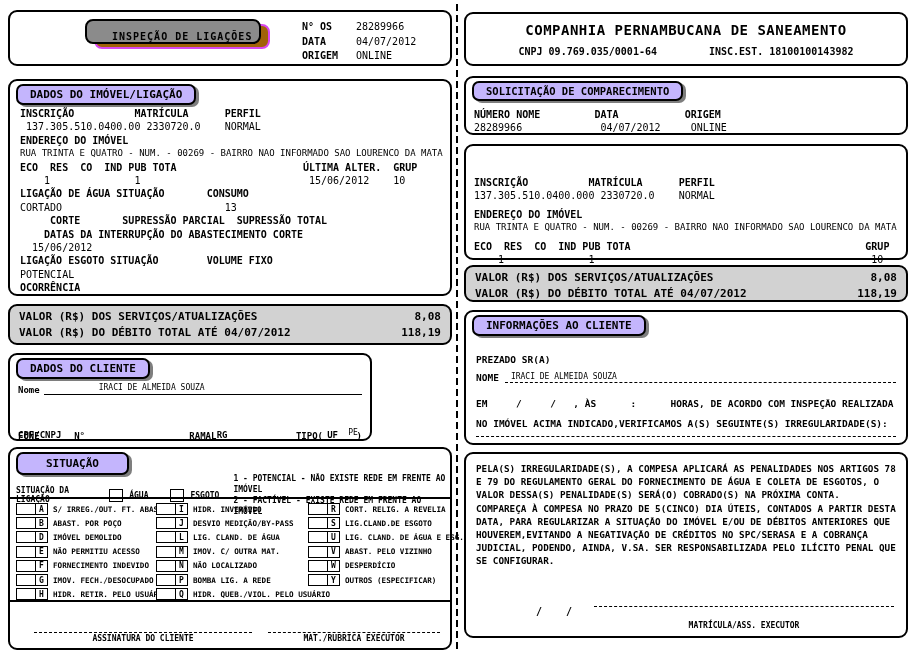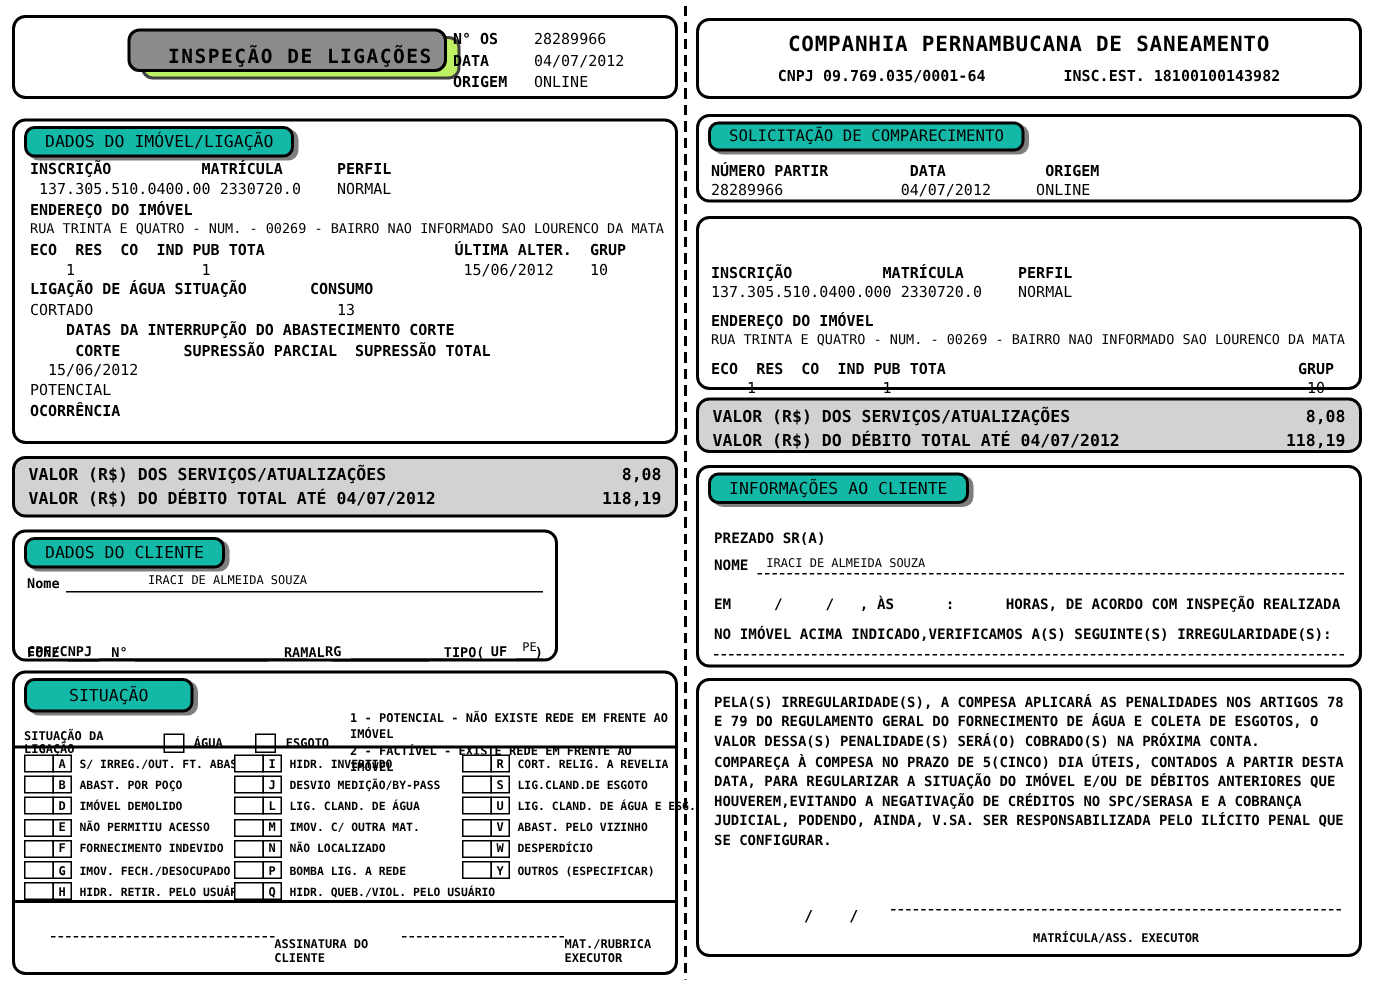--- a/index.html
+++ b/index.html
@@ -5,24 +5,24 @@
   * { box-sizing: border-box; margin: 0; padding: 0; }
   body {
     width: 917px; height: 657px; background: #ffffff; color: #000;
     font-family: "DejaVu Sans Mono", "Liberation Mono", monospace;
   }
   .page { position: relative; width: 917px; height: 657px; background: #fff; overflow: hidden; }
   .divider { position: absolute; left: 456px; top: 4px; bottom: 4px; width: 2px;
     background: repeating-linear-gradient(to bottom, #000 0 7px, transparent 7px 11px); }
   .box { position: absolute; background: #fff; border: 2px solid #000; border-radius: 9px; }
   .gray { background: #d2d2d2; }
-  .btn { position: absolute; background: #14b8a6; border: 2px solid #000; border-radius: 7px;
-    padding: 2px 12px; font-weight: normal; font-size: 11px; box-shadow: 3px 2px 0 #7e7e7e; white-space: nowrap; text-align: center; }
-  .btn-main { position: absolute; background: #bef264; border: 2px solid #404040; border-radius: 8px;
-    padding: 5px 16px; font-weight: bold; font-size: 13px; letter-spacing: 1px; white-space: nowrap; z-index: 0; }
+  .btn { position: absolute; background: #c4b5fd; border: 2px solid #000; border-radius: 7px;
+    padding: 2px 12px; font-weight: bold; font-size: 11px; box-shadow: 3px 2px 0 #7e7e7e; white-space: nowrap; text-align: center; }
+  .btn-main { position: absolute; background: #a16207; border: 2px solid #d946ef; border-radius: 8px;
+    padding: 5px 16px; font-weight: bold; font-size: 10px; letter-spacing: 1px; white-space: nowrap; z-index: 0; }
   .btn-main::before { content:""; position:absolute; left:-11px; top:-7px; width:100%; height:100%;
     background:#8b8b8b; border:2px solid #000; border-radius:8px; z-index:-1; }
   .lines { position: absolute; }
   .ln { white-space: pre; font-size: 10px; line-height: 13.4px; }
   .ln.b { font-weight: bold; }
   .ln.sm { font-size: 9px; }
   .ln.mt { margin-top: 5px; }
   .vrow { display: flex; justify-content: space-between; font-weight: bold; font-size: 11px;
     line-height: 16px; padding: 0 9px; }
   .vrow:first-child { margin-top: 3px; }
@@ -47,21 +47,21 @@
     align-items: center; justify-content: center; font-size: 8px; font-weight: bold; flex: none; }
   .legend { margin-left: 14px; font-size: 8px; font-weight: bold; line-height: 11px; }
   .hrline { position: absolute; left: 0; right: 0; border-top: 2px solid #000; }
   .cbgrid { position: absolute; top: 53px; left: 6px; right: 2px; display: flex; }
   .cbcol { display: flex; flex-direction: column; }
   .cbcol.c1 { width: 140px; } .cbcol.c2 { width: 152px; } .cbcol.c3 { flex: 1; }
   .cbitem { display: flex; align-items: center; height: 14.2px; white-space: nowrap; }
   .cblbl { font-size: 7.6px; font-weight: bold; margin-left: 5px; }
   .sig-area { position: absolute; bottom: 5px; left: 24px; right: 10px; display: flex;
     justify-content: space-between; }
-  .sig { display: flex; flex-direction: row; }
+  .sig { display: flex; flex-direction: column; align-items: center; }
   .sig .dash { width: 100%; border-top: 1px dashed #000; }
   .sig .slab { font-size: 8px; font-weight: bold; margin-top: 1px; }
   .info-item { position: absolute; left: 10px; right: 10px; font-weight: bold; font-size: 9.5px; }
   .ptext { padding: 8px 10px 0 10px; font-weight: bold; font-size: 9.3px; line-height: 13.2px;
     white-space: pre-wrap; }
   .k-foot { position: absolute; bottom: 6px; left: 0; right: 12px; display: flex;
     align-items: flex-start; }
   .slashes { margin-left: 70px; font-weight: bold; font-size: 10px; white-space: pre; }
   .exec { margin-left: auto; width: 300px; display: flex; flex-direction: column; align-items: center; }
   .exec .dash { width: 100%; border-top: 1px dashed #000; }
@@ -99,23 +99,24 @@
     </div>
     <div class="lines" style="left:10px;top:26px;right:4px;">
         <div class="ln b">INSCRIÇÃO          MATRÍCULA      PERFIL</div>
         <div class="ln"> 137.305.510.0400.00 2330720.0    NORMAL</div>
         <div class="ln b">ENDEREÇO DO IMÓVEL</div>
         <div class="ln sm">RUA TRINTA E QUATRO - NUM. - 00269 - BAIRRO NAO INFORMADO SAO LOURENCO DA MATA</div>
         <div class="ln b">ECO  RES  CO  IND PUB TOTA                     ÚLTIMA ALTER.  GRUP</div>
         <div class="ln">    1              1                            15/06/2012    10</div>
         <div class="ln b">LIGAÇÃO DE ÁGUA SITUAÇÃO       CONSUMO</div>
         <div class="ln">CORTADO                           13</div>
+        <div class="ln b">     CORTE       SUPRESSÃO PARCIAL  SUPRESSÃO TOTAL</div>
         <div class="ln b">    DATAS DA INTERRUPÇÃO DO ABASTECIMENTO CORTE</div>
-        <div class="ln b">     CORTE       SUPRESSÃO PARCIAL  SUPRESSÃO TOTAL</div>
         <div class="ln">  15/06/2012</div>
+        <div class="ln b">LIGAÇÃO ESGOTO SITUAÇÃO        VOLUME FIXO</div>
         <div class="ln">POTENCIAL</div>
         <div class="ln b">OCORRÊNCIA</div>
       </div>
   </div>
 
   <div class="box gray" style="left:8px;top:304px;width:444px;height:41px;">
     <div class="vrow">
       <span>VALOR (R$) DOS SERVIÇOS/ATUALIZAÇÕES</span>
       <span>8,08</span>
     </div>
@@ -297,21 +298,21 @@
       <span>CNPJ 09.769.035/0001-64</span>
       <span>INSC.EST. 18100100143982</span>
     </div>
   </div>
 
   <div class="box" style="left:464px;top:76px;width:444px;height:59px;">
     <div class="btn" style="left:6px;top:3px;font-size:10.5px;">
       <span>SOLICITAÇÃO DE COMPARECIMENTO</span>
     </div>
     <div class="lines" style="left:8px;top:30px;right:4px;">
-        <div class="ln b">NÚMERO PARTIR         DATA           ORIGEM</div>
+        <div class="ln b">NÚMERO NOME         DATA           ORIGEM</div>
         <div class="ln">28289966             04/07/2012     ONLINE</div>
       </div>
   </div>
 
   <div class="box" style="left:464px;top:144px;width:444px;height:116px;">
     <div class="lines" style="left:8px;top:30px;right:4px;">
         <div class="ln b">INSCRIÇÃO          MATRÍCULA      PERFIL</div>
         <div class="ln">137.305.510.0400.000 2330720.0    NORMAL</div>
         <div class="ln b mt">ENDEREÇO DO IMÓVEL</div>
         <div class="ln sm">RUA TRINTA E QUATRO - NUM. - 00269 - BAIRRO NAO INFORMADO SAO LOURENCO DA MATA</div>

